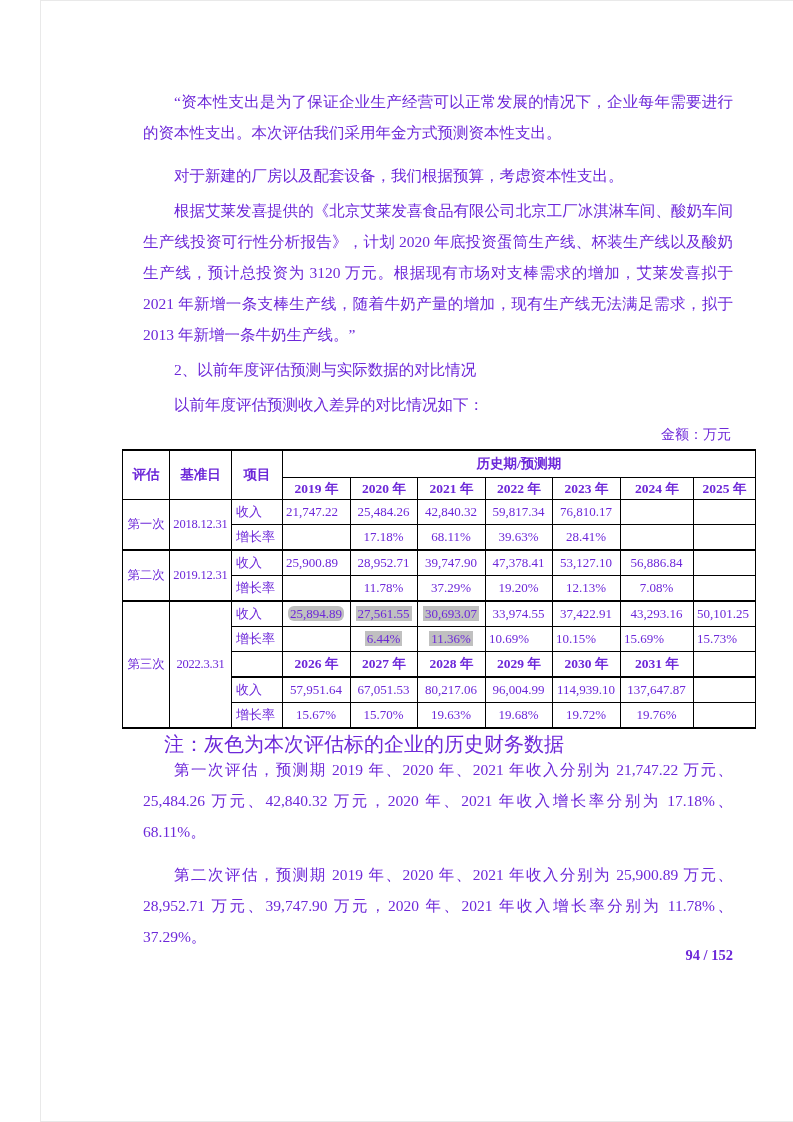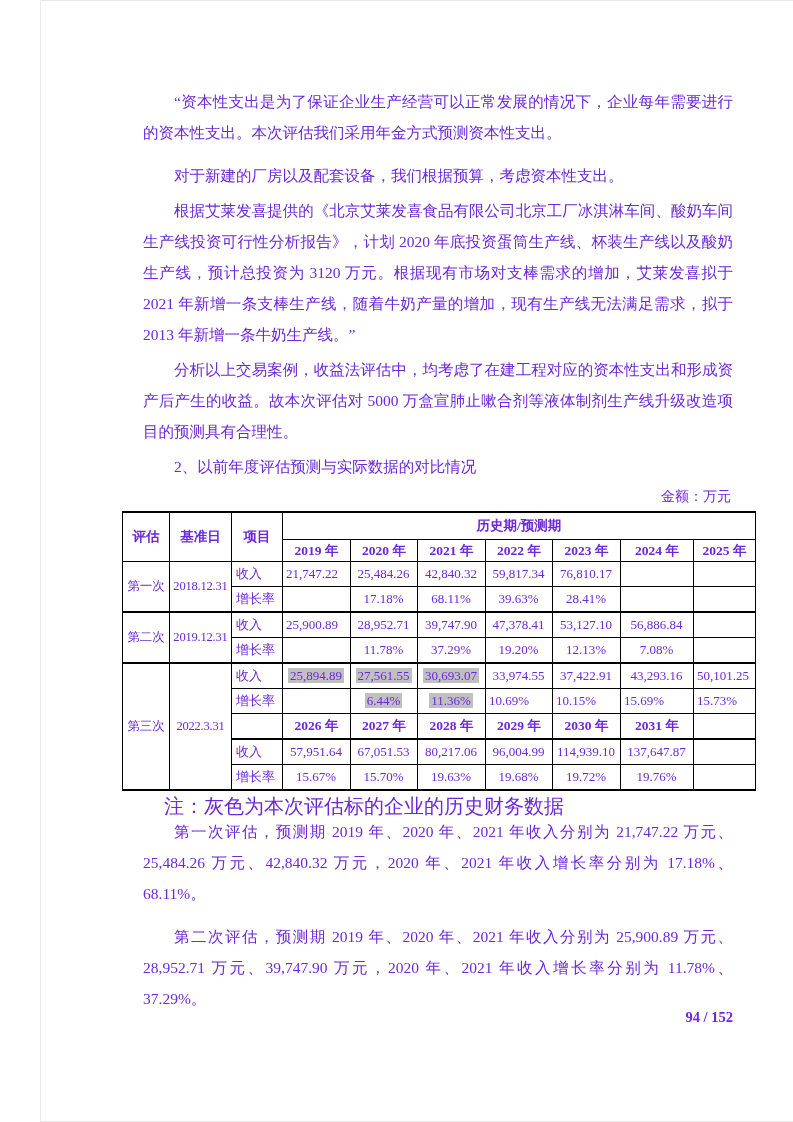--- a/index.html
+++ b/index.html
@@ -69,22 +69,22 @@
     font-size:14.5px; line-height:18px;
   }
 </style>
 </head>
 <body>
 
 <div class="page">
   <p class="para p1">“资本性支出是为了保证企业生产经营可以正常发展的情况下，企业每年需要进行的资本性支出。本次评估我们采用年金方式预测资本性支出。</p>
   <p class="para">对于新建的厂房以及配套设备，我们根据预算，考虑资本性支出。</p>
   <p class="para">根据艾莱发喜提供的《北京艾莱发喜食品有限公司北京工厂冰淇淋车间、酸奶车间生产线投资可行性分析报告》，计划 2020 年底投资蛋筒生产线、杯装生产线以及酸奶生产线，预计总投资为 3120 万元。根据现有市场对支棒需求的增加，艾莱发喜拟于 2021 年新增一条支棒生产线，随着牛奶产量的增加，现有生产线无法满足需求，拟于 2013 年新增一条牛奶生产线。”</p>
-  <p class="para">分析以上交易案例，收益法评估中，均考虑了在建工程对应的资本性支出和形成资产后产生的收益。故本次评估对 5000 万盒宣肺止嗽合剂等液体制剂生产线升级改造项目的预测具有合理性。</p>
   <p class="para">2、以前年度评估预测与实际数据的对比情况</p>
+  <p class="para">以前年度评估预测收入差异的对比情况如下：</p>
 
   <div class="table-region">
     <div class="unit-label">金额：万元</div>
     <table class="cmp">
       <colgroup>
           <col style="width: 47px;">
           <col style="width: 62px;">
           <col style="width: 51px;">
           <col style="width: 68px;">
           <col style="width: 67px;">
@@ -151,21 +151,21 @@
             <td class="num">37.29%</td>
             <td class="num">19.20%</td>
             <td class="num">12.13%</td>
             <td class="num">7.08%</td>
             <td></td>
           </tr>
           <tr class="grp">
             <td rowspan="5" class="lab">第三次</td>
             <td rowspan="5" class="lab">2022.3.31</td>
             <td class="item">收入</td>
-            <td class="num"><span class="hl" style="background: rgb(192, 192, 192);">25,894.89</span></td>
+            <td class="num"><span class="hl" style="background: rgb(192, 192, 192); border-radius: 6px;">25,894.89</span></td>
             <td class="num"><span class="hl" style="background: rgb(192, 192, 192);">27,561.55</span></td>
             <td class="num"><span class="hl" style="background: rgb(192, 192, 192);">30,693.07</span></td>
             <td class="num">33,974.55</td>
             <td class="num">37,422.91</td>
             <td class="num">43,293.16</td>
             <td class="ctr">50,101.25</td>
           </tr>
           <tr>
             <td class="item">增长率</td>
             <td></td>

